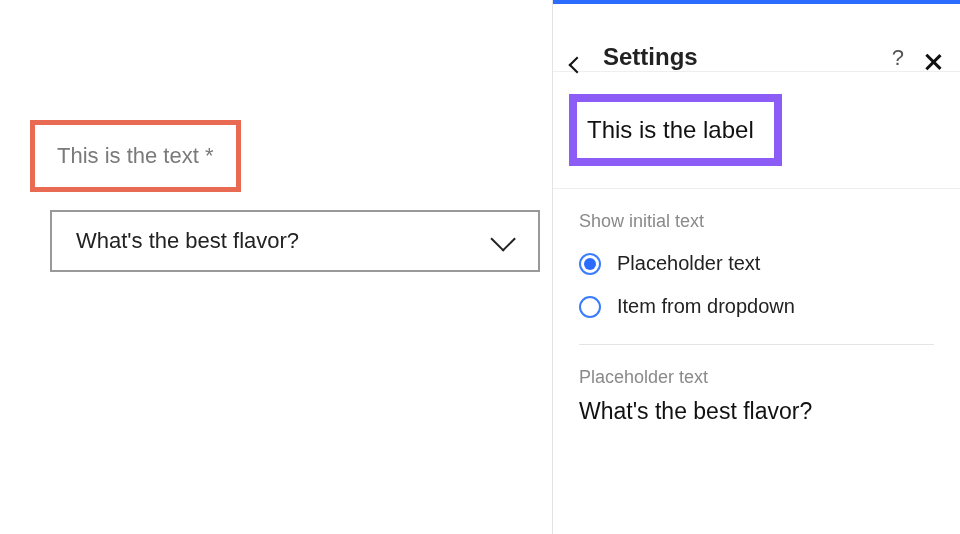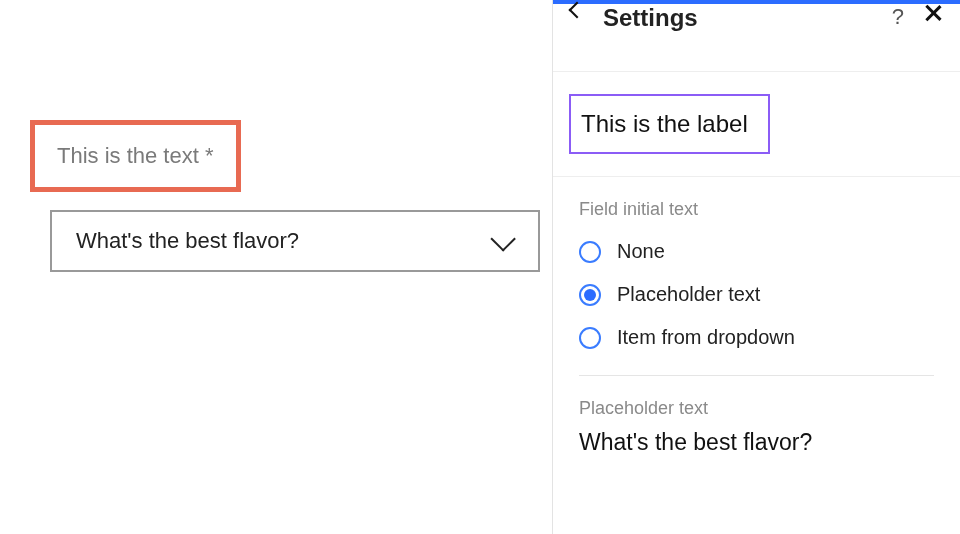--- a/index.html
+++ b/index.html
@@ -6,32 +6,32 @@
   html, body { width: 960px; height: 534px; font-family: -apple-system, BlinkMacSystemFont, "Segoe UI", Helvetica, Arial, sans-serif; background: #fff; color: #222; overflow: hidden; }
   .stage { display: flex; width: 100%; height: 100%; }
   .canvas { flex: 1; position: relative; padding-top: 120px; padding-left: 30px; }
   .label-wrap { display: inline-block; border: 5px solid #e86a52; padding: 18px 22px; margin-bottom: 18px; margin-left: 0; }
   .label-text { font-size: 22px; color: #7a7a7a; }
   .dropdown { display: flex; align-items: center; justify-content: space-between; width: 490px; height: 62px; border: 2px solid #999; margin-left: 20px; padding: 0 24px; font-size: 22px; color: #222; background: #fff; cursor: pointer; }
   .chevron { width: 18px; height: 18px; border-right: 2.5px solid #222; border-bottom: 2.5px solid #222; transform: rotate(45deg) translateY(-3px); margin-right: 4px; }
 
   .panel { width: 408px; height: 100%; border-left: 1px solid #e3e3e3; background: #fff; position: relative; }
   .top-bar { height: 4px; background: #2b6cff; width: 100%; }
-  .panel-header { height: 68px; display: flex; align-items: flex-start; padding: 0 18px; border-bottom: 1px solid #eee; }
+  .panel-header { height: 68px; display: flex; align-items: flex-end; padding: 0 18px; border-bottom: 1px solid #eee; }
   .back-chevron { width: 12px; height: 12px; border-left: 2.5px solid #111; border-bottom: 2.5px solid #111; transform: rotate(45deg); margin-right: 20px; cursor: pointer; }
   .panel-title { font-size: 24px; font-weight: 700; flex: 1; }
   .help-icon { font-size: 22px; color: #555; margin-right: 20px; cursor: pointer; }
   .close-x { width: 18px; height: 18px; position: relative; cursor: pointer; }
   .close-x::before, .close-x::after { content: ""; position: absolute; left: 8px; top: -1px; width: 2.5px; height: 20px; background: #111; }
   .close-x::before { transform: rotate(45deg); }
   .close-x::after { transform: rotate(-45deg); }
 
   .section { padding: 22px 26px; border-bottom: 1px solid #eee; }
   .section-label { font-size: 18px; color: #8a8a8a; margin-bottom: 10px; }
-  .field-title-wrap { display: inline-block; border: 2px solid #8b5cf6; padding: 14px 20px 14px 10px; margin-left: -10px; }
+  .field-title-wrap { display: inline-block; border: 8px solid #8b5cf6; padding: 14px 20px 14px 10px; margin-left: -10px; }
   .field-title-text { font-size: 24px; color: #111; }
 
   .radio-group { margin-top: 10px; }
   .radio-item { display: flex; align-items: center; font-size: 20px; margin: 20px 0; cursor: pointer; }
   .radio-circle { width: 22px; height: 22px; border: 2px solid #3a7cff; border-radius: 50%; margin-right: 16px; position: relative; flex-shrink: 0; }
   .radio-circle.checked::after { content: ""; position: absolute; top: 3px; left: 3px; width: 12px; height: 12px; border-radius: 50%; background: #2b6cff; }
 
   .sep-line { height: 1px; background: #e5e5e5; margin: 0 26px; }
   .placeholder-section { padding: 22px 26px 24px 26px; }
   .placeholder-val { font-size: 23px; color: #111; margin-top: 10px; }
@@ -61,26 +61,22 @@
       <div class="close-x"></div>
     </div>
 
     <div class="section">
       <div class="field-title-wrap">
         <div class="field-title-text">This is the label</div>
       </div>
     </div>
 
     <div class="section" style="border-bottom:none; padding-bottom:6px;">
-      <div class="section-label">Field initial text</div>
+      <div class="section-label">Show initial text</div>
       <div class="radio-group">
-        <div class="radio-item">
-          <div class="radio-circle"></div>
-          <span>None</span>
-        </div>
         <div class="radio-item">
           <div class="radio-circle checked"></div>
           <span>Placeholder text</span>
         </div>
         <div class="radio-item">
           <div class="radio-circle"></div>
           <span>Item from dropdown</span>
         </div>
       </div>
     </div>

